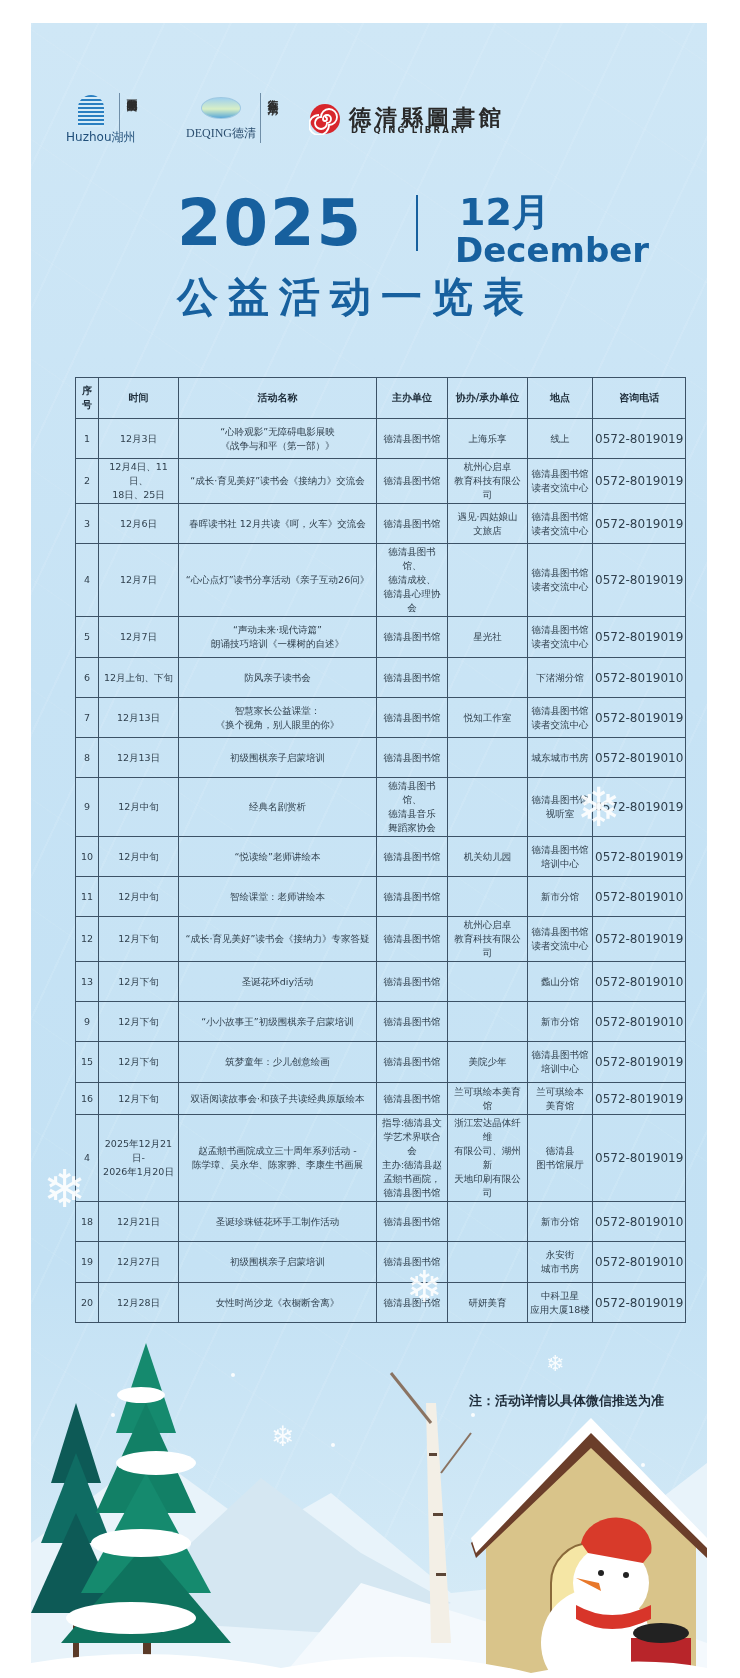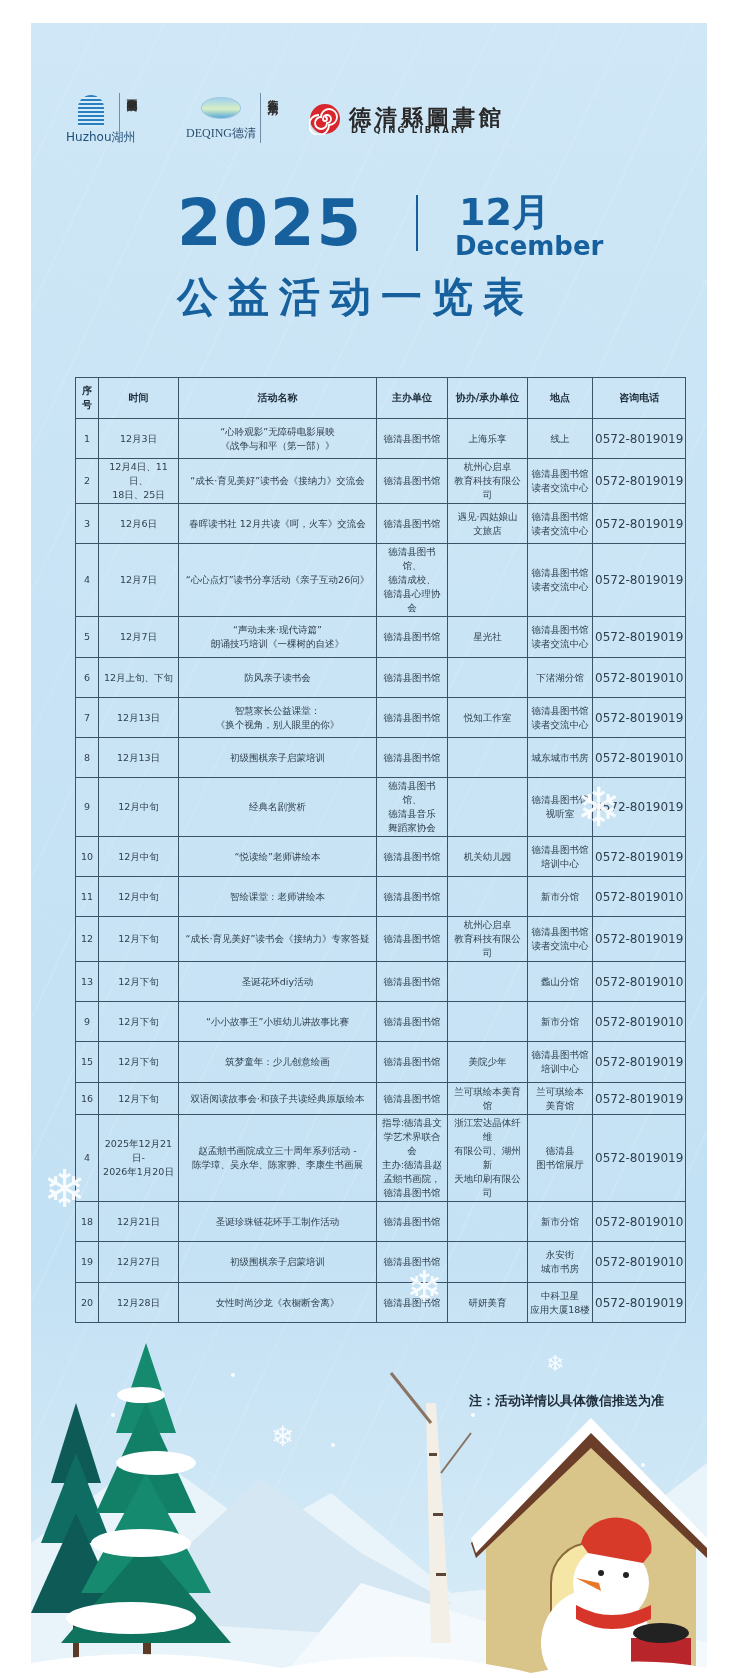--- a/index.html
+++ b/index.html
@@ -32,21 +32,21 @@
   .lib-cn { position: absolute; left: 40px; top: 0px; font-family: "DejaVu Serif", serif;
             font-weight: bold; font-size: 22px; color: #2a2a2a; letter-spacing: 4px; white-space: nowrap; }
   .lib-en { position: absolute; left: 42px; top: 22px; font-size: 8.5px; font-weight: bold;
             letter-spacing: 2.2px; color: #2a2a2a; white-space: nowrap; }
 
   
   .year { position: absolute; left: 146px; top: 168px; font-family: "DejaVu Sans", sans-serif;
           font-weight: bold; font-size: 64px; color: #17609e; letter-spacing: 2px; line-height: 1; }
   .title-sep { position: absolute; left: 385px; top: 172px; width: 2px; height: 56px; background: #17609e; }
   .month-cn { position: absolute; left: 428px; top: 170px; font-weight: bold; font-size: 38px; color: #17609e; line-height: 1; }
-  .month-en { position: absolute; left: 424px; top: 210px; font-weight: bold; font-size: 26px; color: #17609e; line-height: 1; }
+  .month-en { position: absolute; left: 424px; top: 210px; font-weight: bold; font-size: 34px; color: #17609e; line-height: 1; }
   .subtitle { position: absolute; left: 146px; top: 252px; font-family: "DejaVu Serif", serif;
               font-weight: bold; font-size: 41px; color: #17609e; letter-spacing: 10px; line-height: 1.1; }
 
   
   .tbl { position: absolute; left: 44px; top: 354px; border-collapse: collapse;
          table-layout: fixed; color: #2f3f4c; font-size: 9.5px; }
   .tbl th, .tbl td { border: 1px solid #3c5266; text-align: center; vertical-align: middle;
                      padding: 1px 2px; line-height: 14px; white-space: pre-line; }
   .tbl th { font-weight: bold; font-size: 10px; color: #1e2d3a; height: 38px; }
   .tbl td { background: rgba(255,255,255,0.04); }
@@ -250,21 +250,21 @@
           <td>12月下旬</td>
           <td>圣诞花环diy活动</td>
           <td>德清县图书馆</td>
           <td></td>
           <td>蠡山分馆</td>
           <td class="phone">0572-8019010</td>
         </tr>
         <tr style="height: 40px;">
           <td>9</td>
           <td>12月下旬</td>
-          <td>“小小故事王”小班幼儿讲故事比赛</td>
+          <td>“小小故事王”初级围棋亲子启蒙培训</td>
           <td>德清县图书馆</td>
           <td></td>
           <td>新市分馆</td>
           <td class="phone">0572-8019010</td>
         </tr>
         <tr style="height: 41px;">
           <td>15</td>
           <td>12月下旬</td>
           <td>筑梦童年：少儿创意绘画</td>
           <td>德清县图书馆</td>

